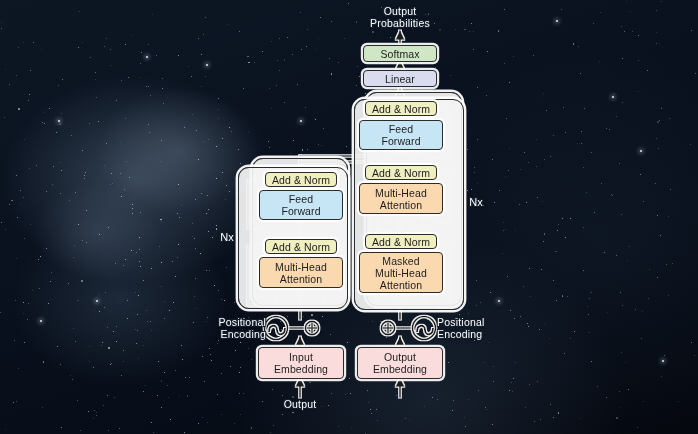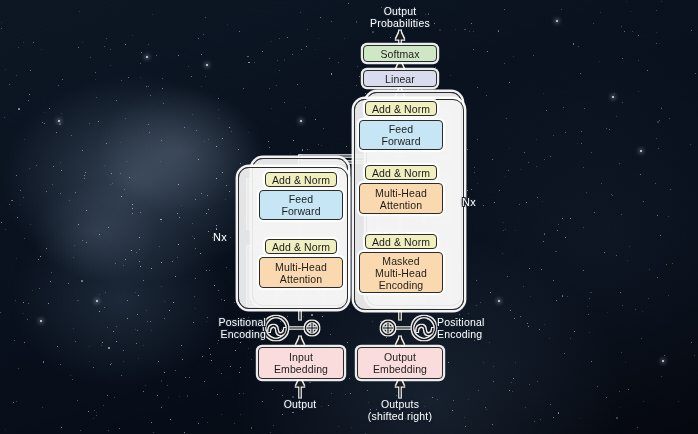--- a/index.html
+++ b/index.html
@@ -65,21 +65,21 @@
     line-height:12px;
     text-align:center;
     white-space:pre-line;
     letter-spacing:.2px;
     text-shadow:
       -1.1px -1.1px 0 #16202e, 1.1px -1.1px 0 #16202e,
       -1.1px  1.1px 0 #16202e, 1.1px  1.1px 0 #16202e,
       0 0 3px #0d1420;
     pointer-events:none;
   }
-  .lbl.nx{font-size:11px;}
+  .lbl.nx{font-size:11px;text-align:right;}
 </style>
 </head>
 <body>
 
 <div id="stage">
 
   <div id="sky">
     <div class="stars" id="stars">
         <i style="left:455.5px;top:286.8px;width:1.15px;height:1.15px;opacity:0.49"></i>
         <i style="left:18.3px;top:368.2px;width:0.75px;height:0.75px;opacity:0.28"></i>
@@ -1050,37 +1050,35 @@
 
     <div class="blk" style="left:365px;top:101px;width:72px;height:15px;background:#f0efc0;">Add &amp; Norm</div>
     <div class="blk" style="left:359px;top:120px;width:84px;height:30px;background:#c6e5f5;">Feed
 Forward</div>
     <div class="blk" style="left:365px;top:165px;width:72px;height:15px;background:#f0efc0;">Add &amp; Norm</div>
     <div class="blk" style="left:359px;top:183px;width:84px;height:31px;background:#fbd9b0;">Multi-Head
 Attention</div>
     <div class="blk" style="left:365px;top:234px;width:72px;height:15px;background:#f0efc0;">Add &amp; Norm</div>
     <div class="blk" style="left:359px;top:252px;width:84px;height:41px;background:#fbd9b0;">Masked
 Multi-Head
-Encoding</div>
+Attention</div>
 
     <div class="blk" style="left:357px;top:347px;width:86px;height:32px;background:#fadcdc;">Output
 Embedding</div>
 
     <div class="blk" style="left:363px;top:45px;width:74px;height:17px;background:#cfe7c4;">Softmax</div>
     <div class="blk" style="left:363px;top:70px;width:74px;height:17px;background:#d9dcee;">Linear</div>
 
     <div class="lbl" style="left:340px;top:5px;width:120px;">Output
 Probabilities</div>
 
     <div class="lbl nx" style="left:206px;top:231px;width:28px;">Nx</div>
     <div class="lbl nx" style="left:455px;top:196px;width:28px;">Nx</div>
 
     <div class="lbl" style="left:184px;top:316px;width:82px;text-align:right;">Positional
 Encoding</div>
     <div class="lbl" style="left:437px;top:316px;width:84px;text-align:left;">Positional
 Encoding</div>
 
     <div class="lbl" style="left:260px;top:398px;width:80px;">Output</div>
-    <div class="lbl" style="left:340px;top:398px;width:120px;">Outputs
-(shifted right)</div>
 
   </div>
 </div>
 
 </body></html>

